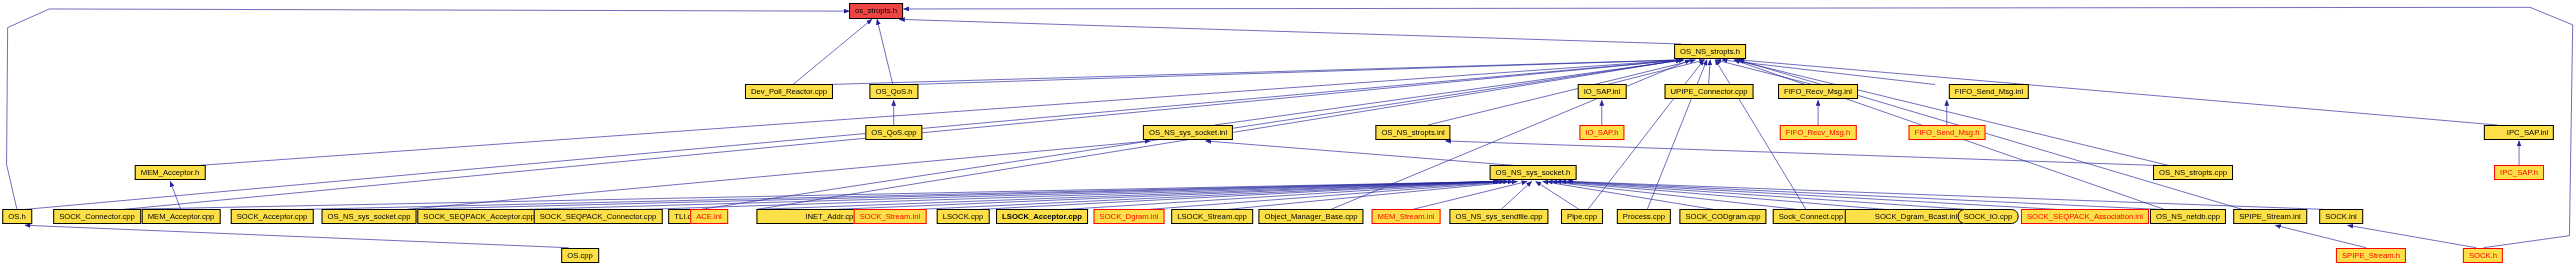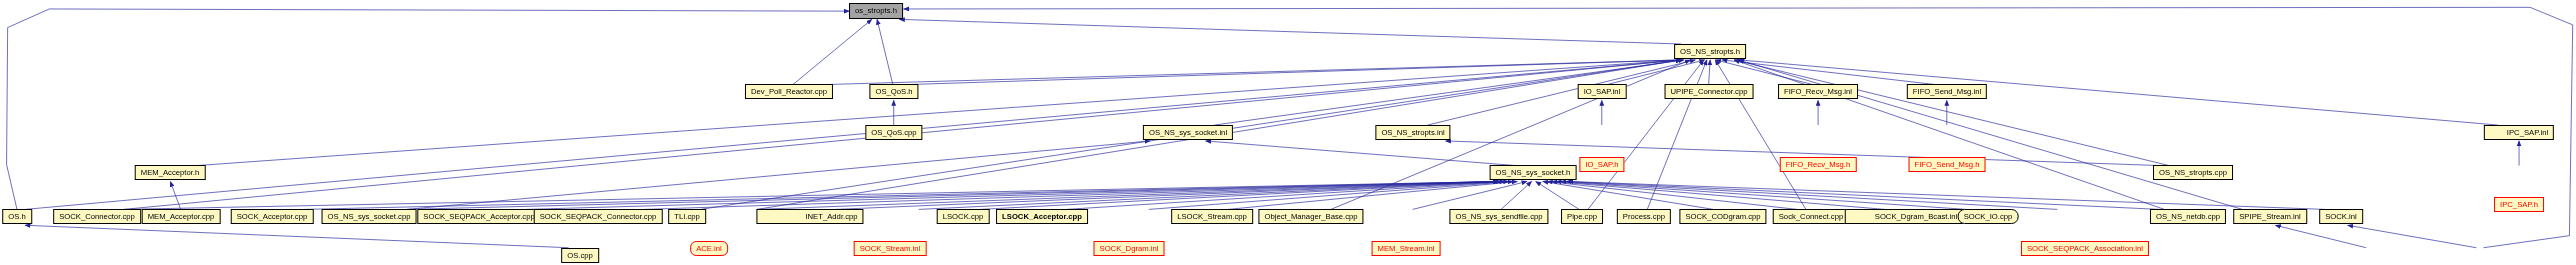--- a/index.html
+++ b/index.html
@@ -11,30 +11,30 @@
     overflow:hidden;
   }
   .edges-svg { position:absolute; left:0; top:0; }
   .node {
     position:absolute;
     transform:translateX(-50%);
     box-sizing:border-box;
     height:15.3px;
     padding:2.2px 5px;
     border:0.5px solid #000000;
-    background:#fef9c3;
+    background:#fde047;
     color:#000000;
     font-size:7.7px;
     line-height:10px;
     white-space:nowrap;
     cursor:pointer;
     z-index:2;
   }
-  .node.root { background:#a3a3a3; }
-  .node.truncated { border-color:#ff0000; color:#ff0000;margin-top:32px; }
+  .node.root { background:#ef4444; }
+  .node.truncated { border-color:#ff0000; color:#ff0000; }
 </style>
 </head>
 <body>
 
 <div class="graph-canvas" id="canvas">
   <svg class="edges-svg" id="edges" width="2576" height="266" viewBox="0 0 4704 485">
     <defs>
       <marker id="arrow" viewBox="0 0 10 8" refX="9" refY="4" markerWidth="11" markerHeight="9" markerUnits="userSpaceOnUse" orient="auto">
         <path d="M0,0 L10,4 L0,8 z" id="arrow-shape" fill="#23239b"></path>
       </marker>
@@ -103,41 +103,41 @@
       </g>
   </svg>
 
 <div class="node root" style="left: 876px; top: 3.3px;">os_stropts.h</div>
     <div class="node" style="left: 1710px; top: 44px;">OS_NS_stropts.h</div>
     <div class="node" style="left: 789px; top: 84px;">Dev_Poll_Reactor.cpp</div>
     <div class="node" style="left: 894px; top: 84px;">OS_QoS.h</div>
     <div class="node" style="left: 1602px; top: 84px;">IO_SAP.inl</div>
     <div class="node" style="left: 1709px; top: 84px;">UPIPE_Connector.cpp</div>
     <div class="node" style="left: 1818px; top: 84px;">FIFO_Recv_Msg.inl</div>
-    <div class="node" style="left: 1947px; top: 84px;">FIFO_Send_Msg.inl</div>
+    <div class="node" style="left: 1989px; top: 84px;">FIFO_Send_Msg.inl</div>
     <div class="node" style="left: 894px; top: 125px;">OS_QoS.cpp</div>
     <div class="node" style="left: 1188px; top: 125px;">OS_NS_sys_socket.inl</div>
     <div class="node" style="left: 1413px; top: 125px;">OS_NS_stropts.inl</div>
     <div class="node truncated" style="left: 1602px; top: 125px;">IO_SAP.h</div>
     <div class="node truncated" style="left: 1818px; top: 125px;">FIFO_Recv_Msg.h</div>
     <div class="node truncated" style="left: 1947px; top: 125px;">FIFO_Send_Msg.h</div>
     <div class="node" style="left: 2519px; top: 125px; padding-left: 22px;">IPC_SAP.inl</div>
     <div class="node" style="left: 170px; top: 165px;">MEM_Acceptor.h</div>
     <div class="node" style="left: 1533px; top: 165px;">OS_NS_sys_socket.h</div>
     <div class="node" style="left: 2193px; top: 165px;">OS_NS_stropts.cpp</div>
     <div class="node truncated" style="left: 2519px; top: 165px;">IPC_SAP.h</div>
     <div class="node" style="left: 17px; top: 209px;">OS.h</div>
     <div class="node" style="left: 89px; top: 209px; margin-left: 8px;">SOCK_Connector.cpp</div>
     <div class="node" style="left: 181px; top: 209px;">MEM_Acceptor.cpp</div>
     <div class="node" style="left: 272px; top: 209px;">SOCK_Acceptor.cpp</div>
     <div class="node" style="left: 369px; top: 209px;">OS_NS_sys_socket.cpp</div>
     <div class="node" style="left: 479px; top: 209px;">SOCK_SEQPACK_Acceptor.cpp</div>
     <div class="node" style="left: 598px; top: 209px;">SOCK_SEQPACK_Connector.cpp</div>
     <div class="node" style="left: 687px; top: 209px;">TLI.cpp</div>
-    <div class="node truncated" style="left: 709px; top: 209px; border-radius: 6px;">ACE.inl</div>
+    <div class="node truncated" style="left: 709px; top: 209px;">ACE.inl</div>
     <div class="node" style="left: 810px; top: 209px; padding-left: 48px;">INET_Addr.cpp</div>
     <div class="node truncated" style="left: 890px; top: 209px;">SOCK_Stream.inl</div>
     <div class="node" style="left: 963px; top: 209px;">LSOCK.cpp</div>
     <div class="node" style="left: 1042px; top: 209px; font-weight: bold;">LSOCK_Acceptor.cpp</div>
     <div class="node truncated" style="left: 1129px; top: 209px;">SOCK_Dgram.inl</div>
     <div class="node" style="left: 1212px; top: 209px;">LSOCK_Stream.cpp</div>
     <div class="node" style="left: 1311px; top: 209px;">Object_Manager_Base.cpp</div>
     <div class="node truncated" style="left: 1406px; top: 209px;">MEM_Stream.inl</div>
     <div class="node" style="left: 1499px; top: 209px;">OS_NS_sys_sendfile.cpp</div>
     <div class="node" style="left: 1582px; top: 209px;">Pipe.cpp</div>

